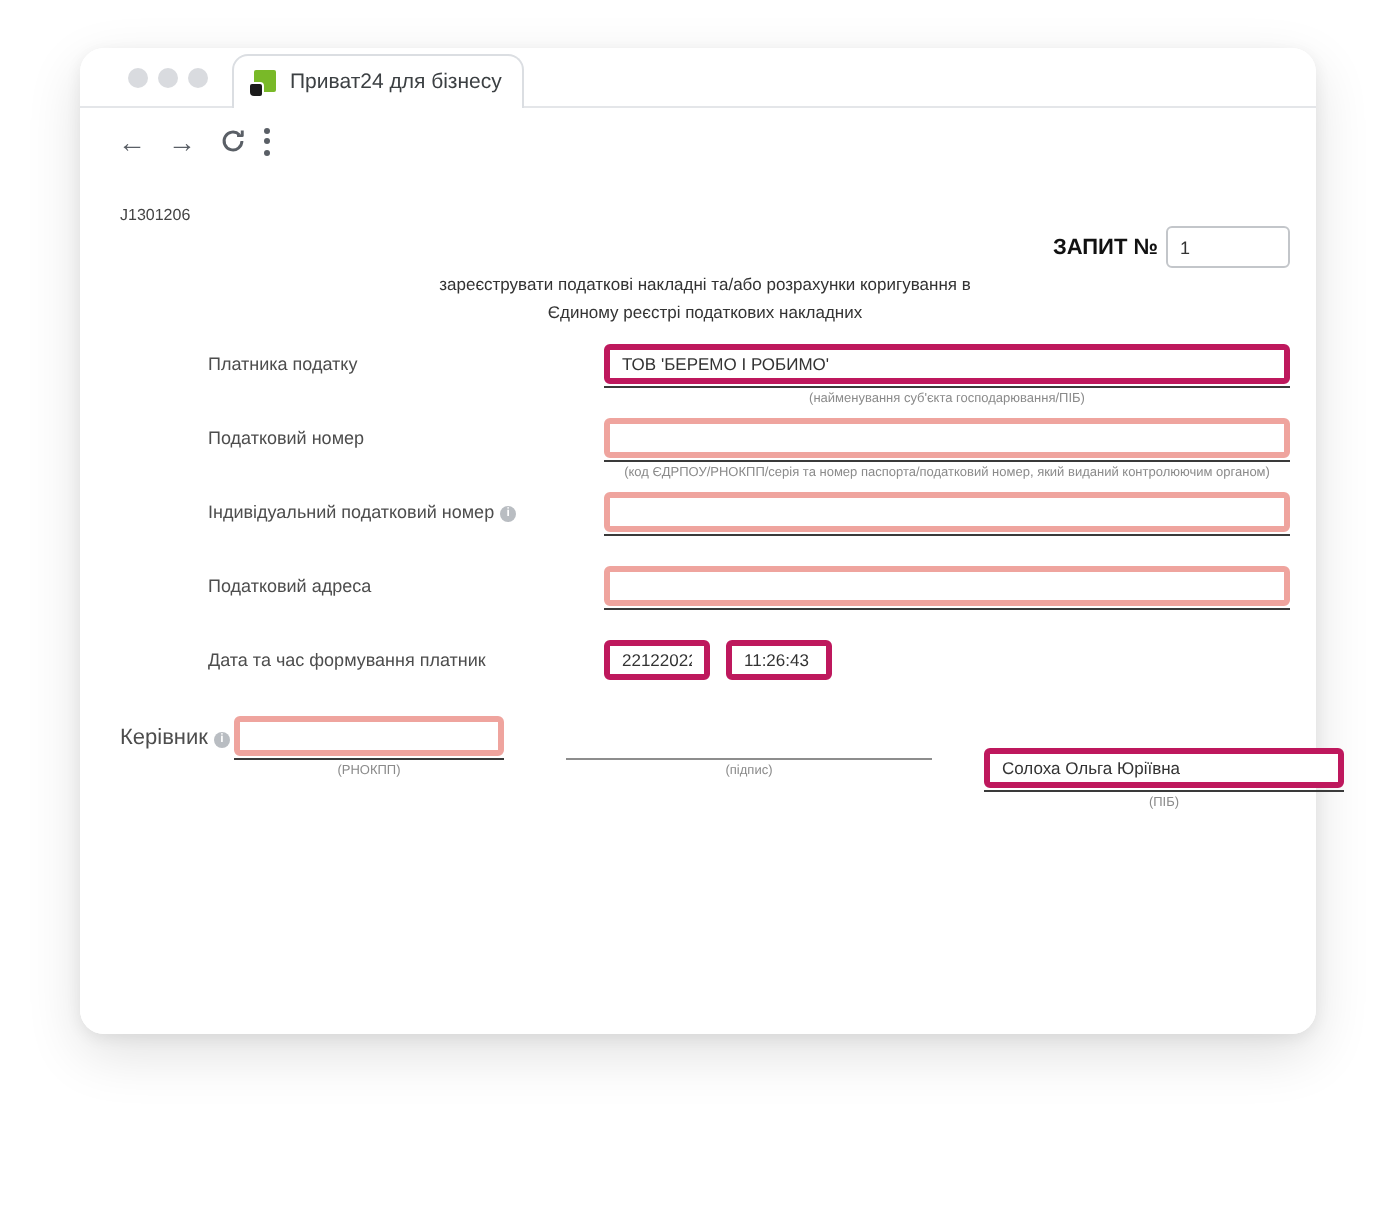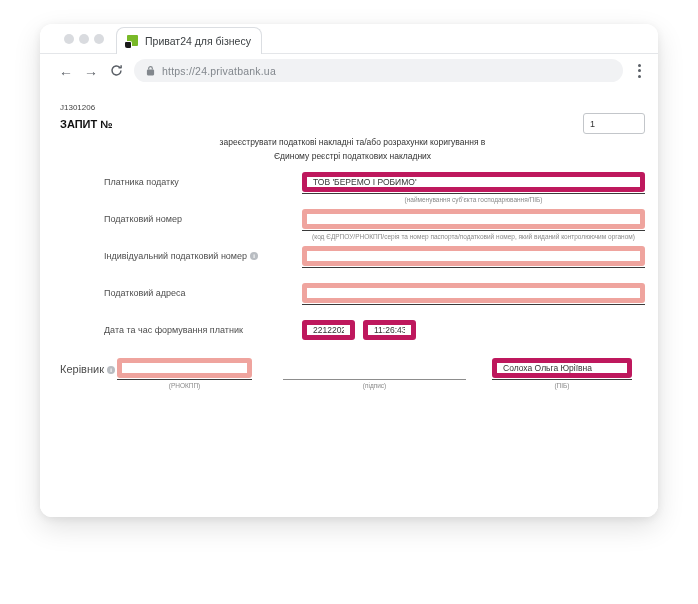--- a/index.html
+++ b/index.html
@@ -40,33 +40,33 @@
   }
   .lock { flex:none; margin-right:7px; display:flex; }
   .url-text { font-size:10.5px; color:#82878d; letter-spacing:0.2px; }
   .kebab { width:14px; display:flex; flex-direction:column; align-items:center; gap:2.5px; cursor:pointer; }
   .kebab i { width:3px; height:3px; border-radius:50%; background:#5a5f66; }
 
   
   .content { position:relative; height:430px; padding:0 13px 0 20px; background:#fff; border-radius:0 0 12px 12px; }
   .form-code { padding-top:16px; font-size:8px; color:#444; height:26px; }
 
-  .req-head { display:flex; justify-content:space-between; align-items:center; height:21px; }
+  .req-head { display:flex; justify-content:flex-end; align-items:center; height:21px; }
   .req-title { font-size:11px; font-weight:bold; color:#111; margin-right:4px; }
   .req-num { width:62px; height:21px; border:1px solid #c3c6ca; border-radius:3px; font-size:9px; color:#333; padding:0 6px; font-family:inherit; }
 
   .sub { text-align:center; font-size:8.5px; color:#333; line-height:13.5px; }
   .sub-wrap { margin-top:2px; }
 
   .rows { margin-top:9px; }
   .row { display:flex; height:37px; }
   .row-label { width:198px; flex:none; font-size:9px; color:#4d4d4d; padding-top:5px;margin-left:44px; }
   .field { flex:1; min-width:0; }
   .box {
-    width:100%; height:20px; border:5px solid #be185d; border-radius:3px;
+    width:100%; height:20px; border:3px solid #be185d; border-radius:3px;
     font-size:8.5px; color:#333; padding:0 6px; background:#fff; font-family:inherit; display:block;
   }
   .box.error { border-color:#efa49e; }
   .uline { height:1px; background:#3a3a3a; margin-top:1px; }
   .hint { font-size:6.5px; color:#8a8a8a; text-align:center; margin-top:2px; white-space:nowrap; }
 
   .info-ic {
     display:inline-flex; width:8px; height:8px; border-radius:50%; background:#b9bdc2;
     color:#fff; font-size:6px; font-weight:bold; align-items:center; justify-content:center;
     vertical-align:1px; margin-left:3px; font-style:normal;
@@ -74,21 +74,21 @@
   .info-ic::after { content:"i"; }
 
   .date-field { display:flex; gap:8px; }
   .date-box { width:53px; flex:none; }
 
   
   .row-dir { display:flex; margin-top:1px; }
   .dir-label { width:57px; flex:none; font-size:11px; color:#4d4d4d; padding-top:5px; }
   .dir-col1 { width:135px; flex:none; }
   .dir-col2 { width:183px; flex:none; margin-left:31px; }
-  .dir-col3 { width:140px; flex:none; margin-left:26px; }
+  .dir-col3 { width:180px; flex:none; margin-left:26px;margin-top:16px; }
   .sig-spacer { height:20px; }
   .sig-line { height:1px; background:#8d8d8d; margin-top:1px; }
 </style>
 </head>
 <body>
 
 <div class="window">
 
   <div class="tabbar">
     <div class="traffic">
@@ -107,29 +107,20 @@
 
   <div class="navbar">
     <span class="nav-ic">←</span>
     <span class="nav-ic">→</span>
     <span class="nav-ic">
       <svg width="13" height="13" viewBox="0 0 16 16" fill="none" stroke="#5a5f66" stroke-width="1.8">
         <path d="M13.5 8a5.5 5.5 0 1 1-1.6-3.9"></path>
         <path d="M13.7 1.5v3.2h-3.2" stroke-linejoin="round"></path>
       </svg>
     </span>
-    <div class="urlbar">
-      <span class="lock">
-        <svg width="9" height="11" viewBox="0 0 10 12" fill="#82878d">
-          <rect x="1" y="5" width="8" height="6.5" rx="1.2"></rect>
-          <path d="M3 5V3.6a2 2 0 0 1 4 0V5" fill="none" stroke="#82878d" stroke-width="1.3"></path>
-        </svg>
-      </span>
-      <span class="url-text">https://24.privatbank.ua</span>
-    </div>
     <div class="kebab">
         <i></i>
         <i></i>
         <i></i>
       </div>
   </div>
 
   <div class="content">
 
     <div class="form-code">J1301206</div>

